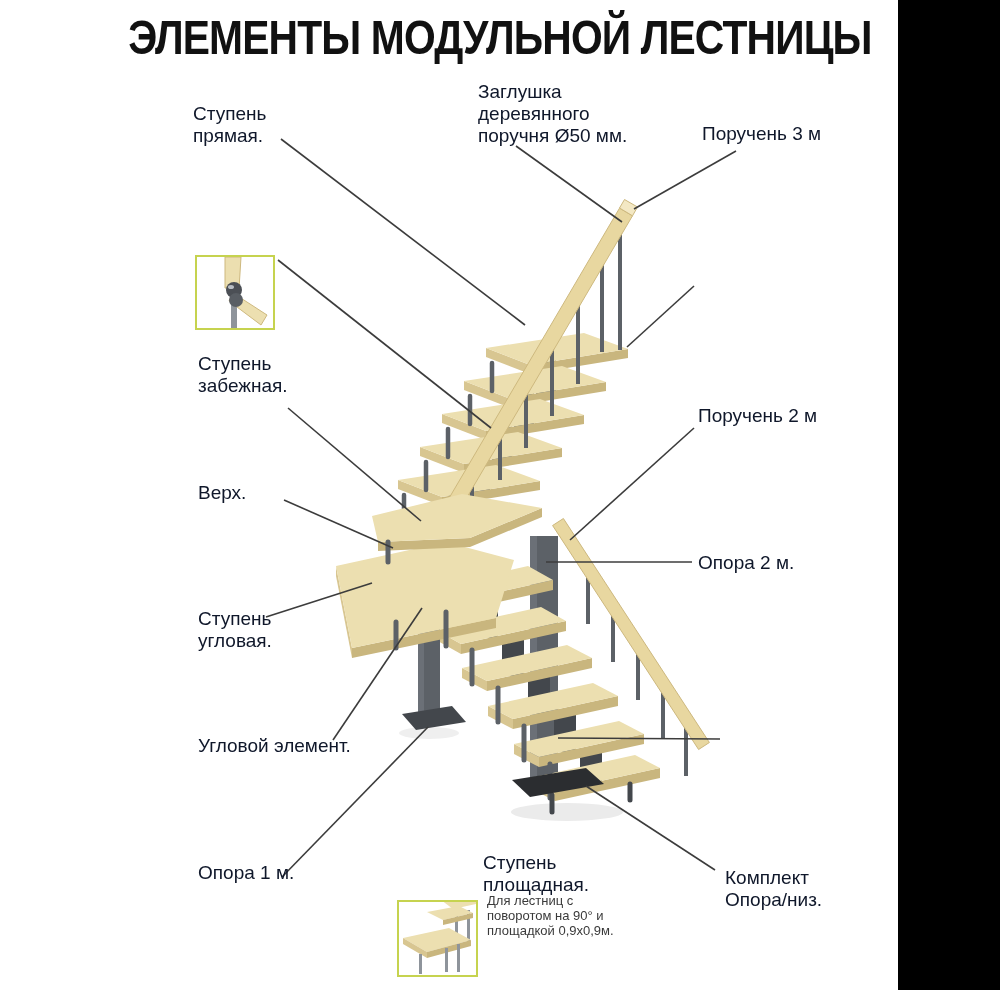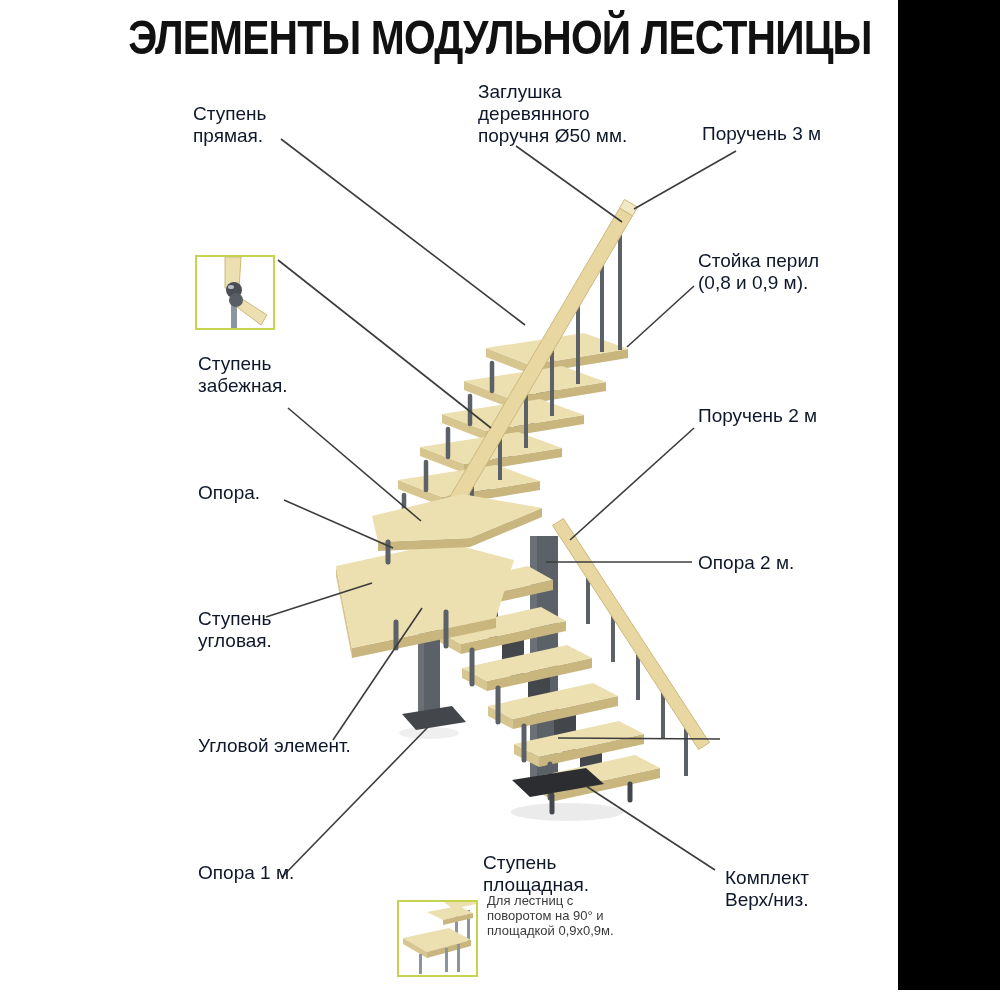--- a/index.html
+++ b/index.html
@@ -197,38 +197,36 @@
       <line x1="715" y1="870" x2="586" y2="786"></line>
     </g>
   </svg>
 
   <div class="lbl" style="left:193px;top:103px;">Ступень
 прямая.</div>
   <div class="lbl" style="left:478px;top:81px;">Заглушка
 деревянного
 поручня Ø50 мм.</div>
   <div class="lbl" style="left:702px;top:123px;">Поручень 3 м</div>
-  <div class="lbl" style="left:698px;top:250px;">Стойка перил
-(0,8 и 0,9 м).</div>
   <div class="lbl" style="left:198px;top:353px;">Ступень
 забежная.</div>
   <div class="lbl" style="left:698px;top:405px;">Поручень 2 м</div>
-  <div class="lbl" style="left:198px;top:482px;">Опора.</div>
+  <div class="lbl" style="left:198px;top:482px;">Верх.</div>
   <div class="lbl" style="left:698px;top:552px;">Опора 2 м.</div>
   <div class="lbl" style="left:198px;top:608px;">Ступень
 угловая.</div>
   <div class="lbl" style="left:198px;top:735px;">Угловой элемент.</div>
   <div class="lbl" style="left:198px;top:862px;">Опора 1 м.</div>
   <div class="lbl" style="left:483px;top:852px;">Ступень
 площадная.</div>
   <div class="lbl-small" style="left:487px;top:893px;">Для лестниц с
 поворотом на 90° и
 площадкой 0,9х0,9м.</div>
   <div class="lbl" style="left:725px;top:867px;">Комплект
-Верх/низ.</div>
+Опора/низ.</div>
 
   <div class="inset" style="left:195px;top:255px;width:80px;height:75px;">
     <svg width="76" height="71" viewBox="0 0 76 71">
       <rect x="34" y="30" width="6" height="41" fill="#8e949b"></rect>
       <polygon points="28,0 44,0 42,32 28,31" style="fill:var(--wood);stroke:var(--rail_edge)" stroke-width="1"></polygon>
       <polygon points="36,36 70,58 64,68 32,44" style="fill:var(--wood);stroke:var(--rail_edge)" stroke-width="1"></polygon>
       <circle cx="37" cy="33" r="8" fill="#4b4f55"></circle>
       <circle cx="39" cy="43" r="7" fill="#595e64"></circle>
       <ellipse cx="34" cy="30" rx="3" ry="2" fill="#b9bec4"></ellipse>
     </svg>

